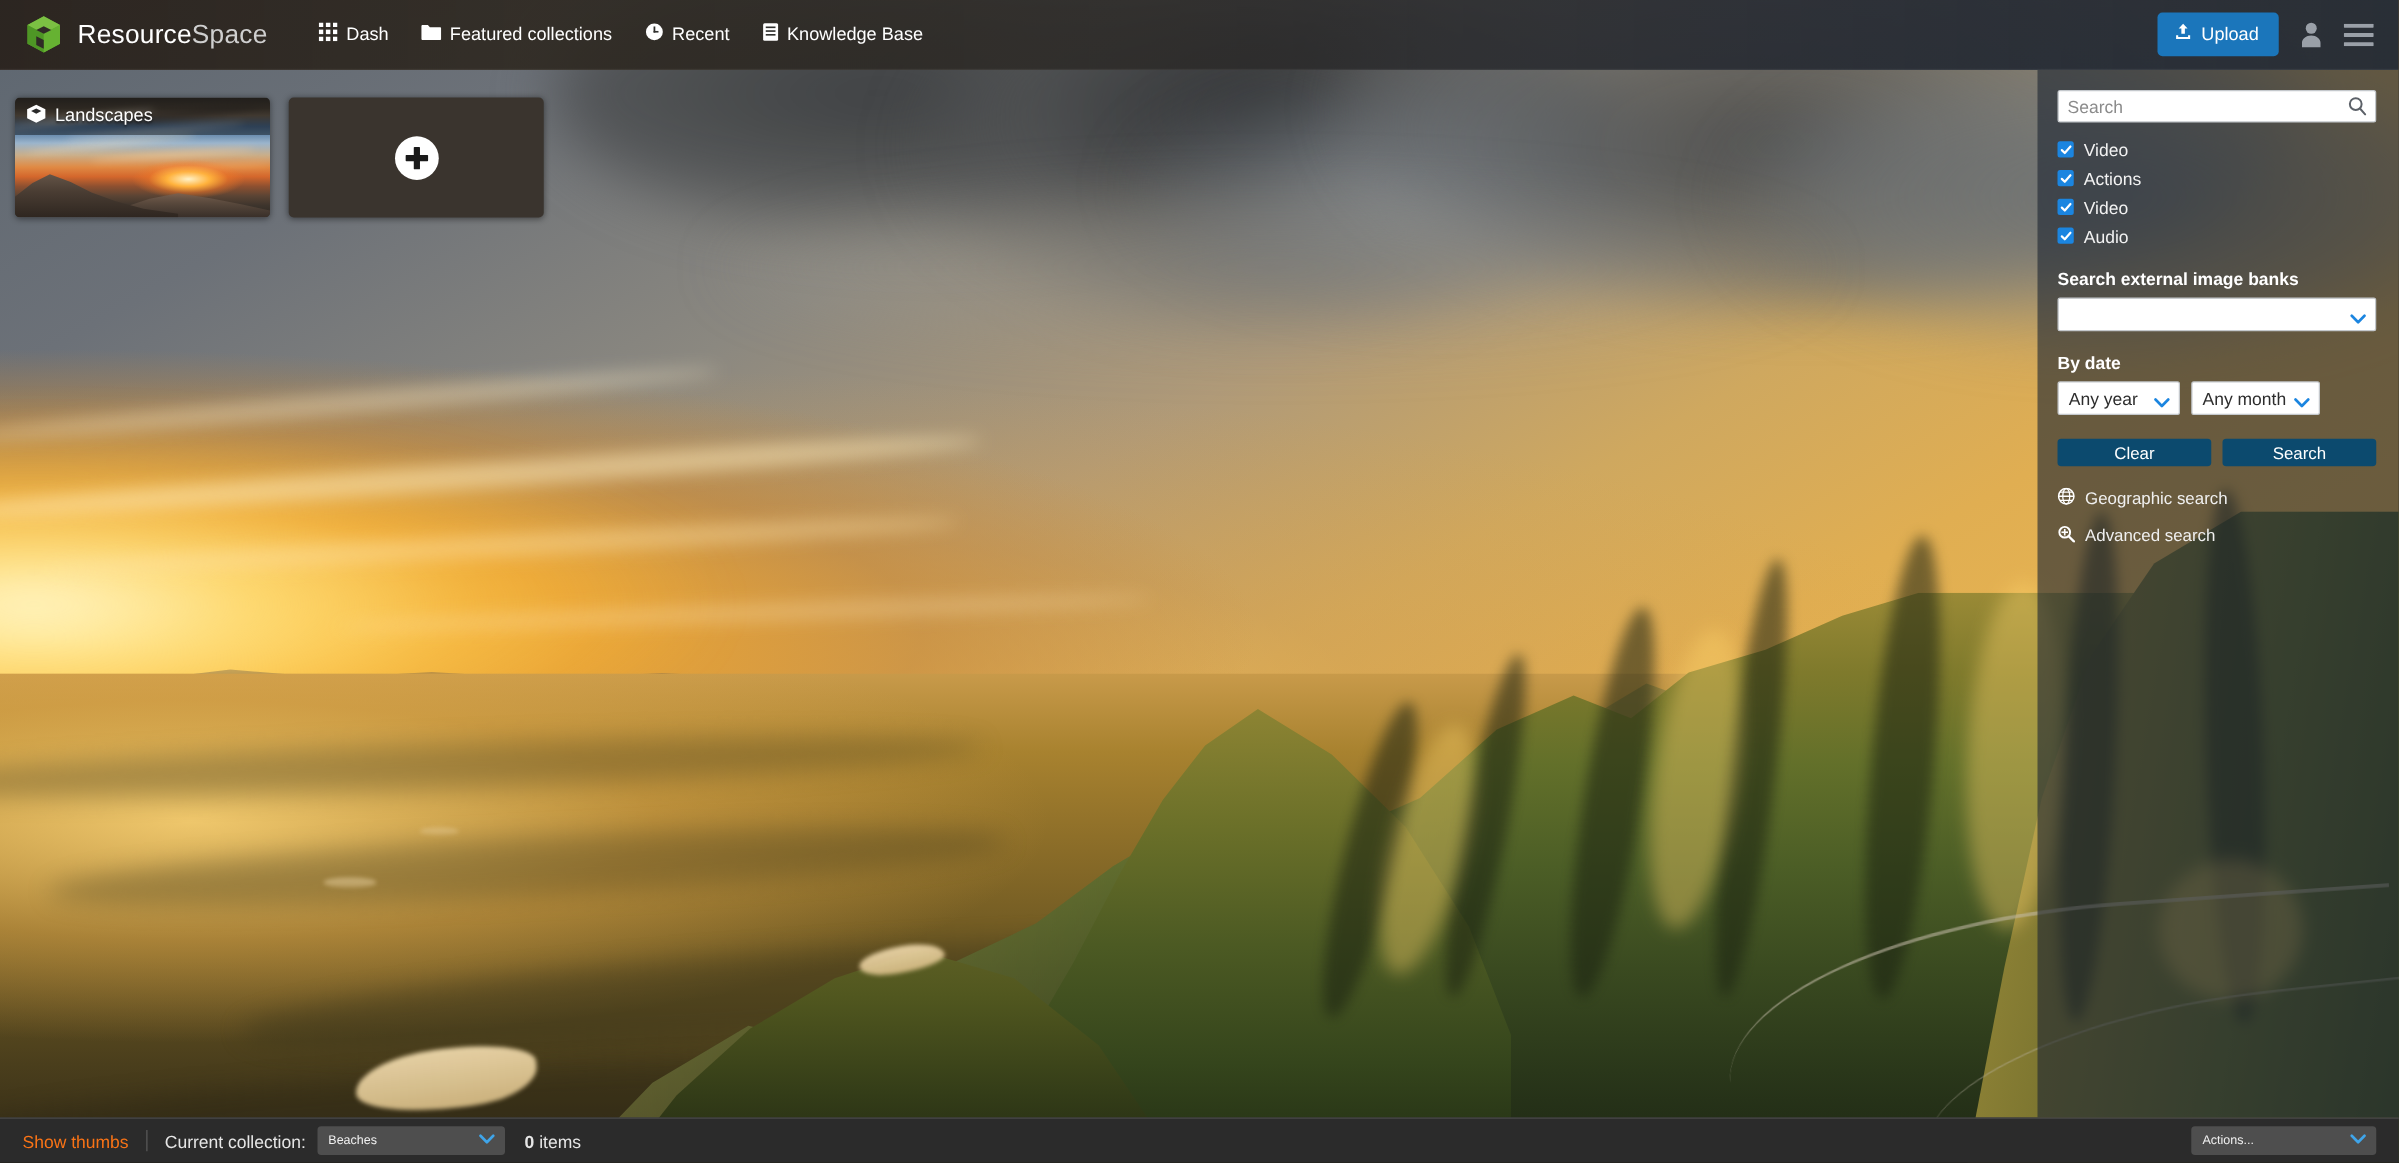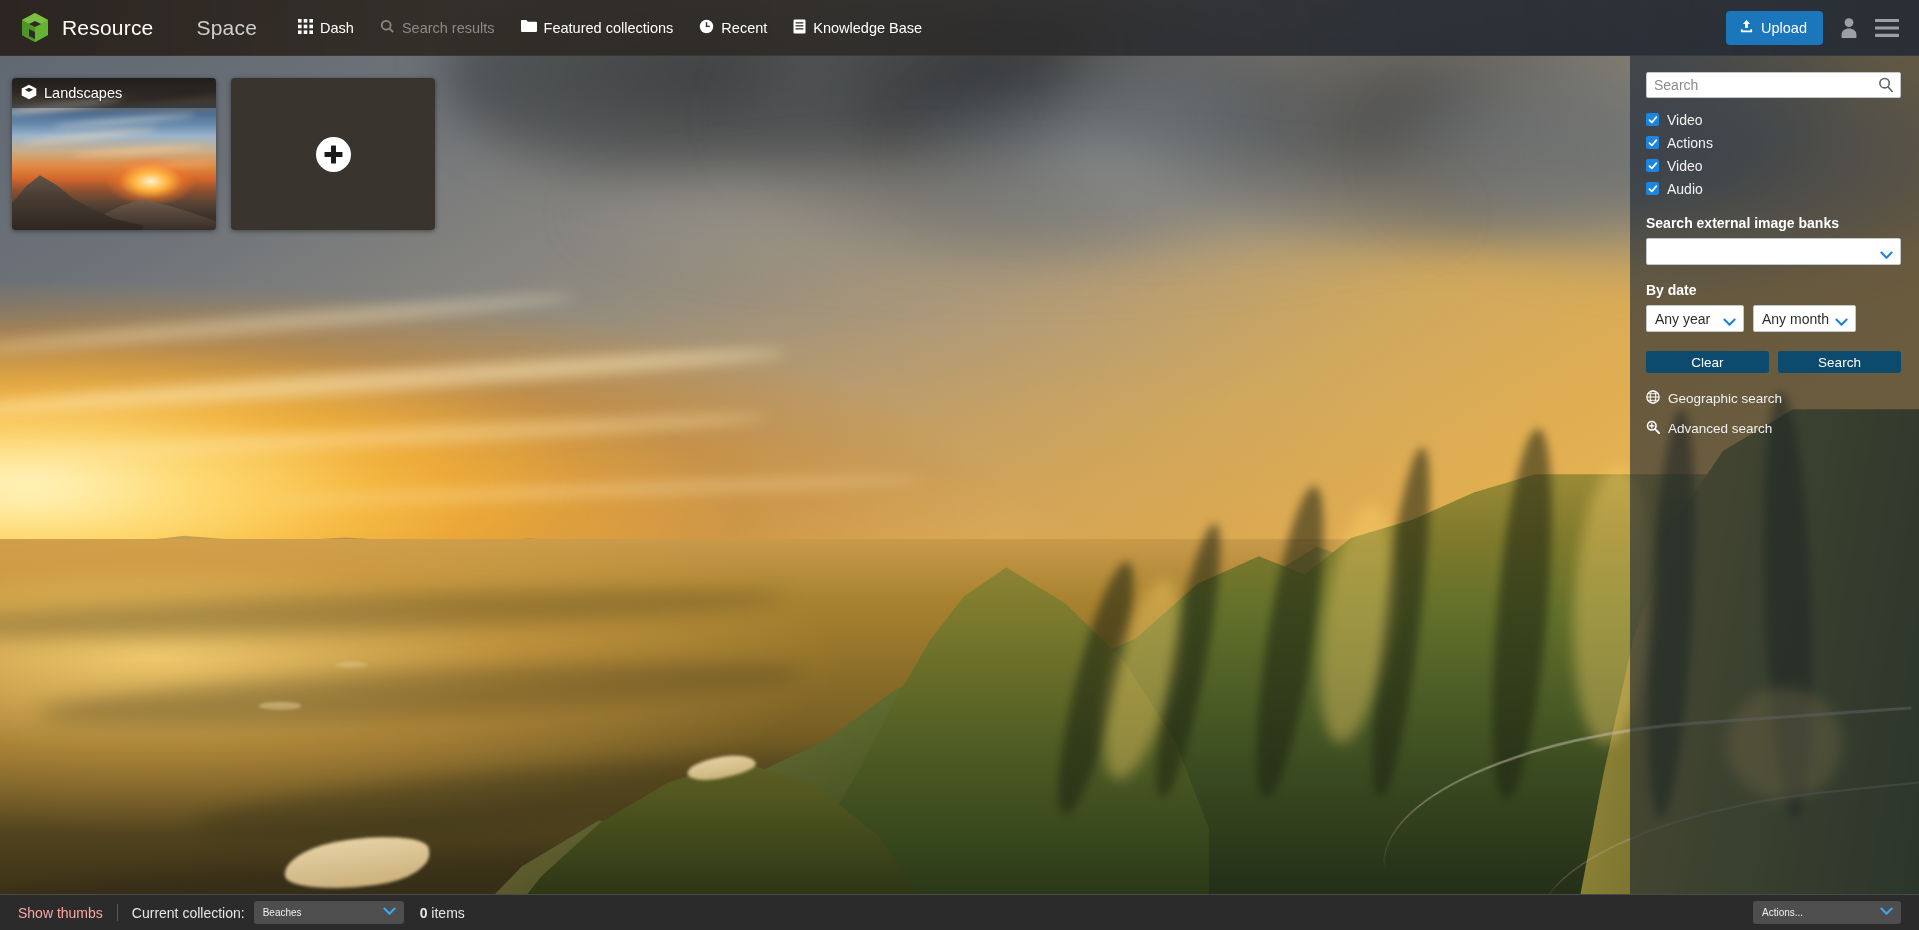--- a/index.html
+++ b/index.html
@@ -160,21 +160,21 @@
     display:flex; align-items:center;
     background:linear-gradient(to right,
       rgba(40,32,26,0.92) 0%, rgba(44,38,30,0.88) 22%,
       rgba(44,42,40,0.86) 48%, rgba(38,42,50,0.9) 74%,
       rgba(32,40,52,0.95) 100%);
     border-bottom:1px solid rgba(255,255,255,0.06);
   }
   .logo-wrap { display:flex; align-items:center; padding-left:18px; }
   .logo-mark { width:34px; height:34px; }
   .brand { margin-left:10px; font-size:21px; color:#fff; letter-spacing:.2px; }
-  .brand .b2 { color:#cfcfcf;margin-left:43px; }
+  .brand .b2 { color:#cfcfcf; }
 
   .nav { display:flex; align-items:center; margin-left:28px; gap:0;text-align:right; }
   .nav-item {
     display:flex; align-items:center; gap:7px;
     padding:0 13px; height:56px; color:#ffffff;
     font-size:14.5px; cursor:pointer; white-space:nowrap;
   }
   .nav-item.dim { color:#8a8a8a; }
   .nav-item.dim svg { fill:#8a8a8a; }
   .nav-item svg { fill:#ffffff; flex:none; }
@@ -186,21 +186,21 @@
     padding:8px 16px 8px 13px; font-size:14.5px; cursor:pointer;
     font-family:"Liberation Sans", sans-serif;
   }
   #upload-btn svg { fill:#fff; }
   .hdr-icon { cursor:pointer; display:flex; align-items:center; }
   .hdr-icon svg { fill:#9aa0a8; }
 
   
   #tiles { position:absolute; left:12px; top:78px; z-index:30; display:flex; gap:15px; }
   .tile {
-    width:204px; height:152px; border-radius:4px; overflow:hidden;
+    width:204px; height:96px; border-radius:4px; overflow:hidden;
     position:relative; cursor:pointer; box-shadow:0 1px 5px rgba(0,0,0,0.45);
   }
   .tile-thumb {
     position:absolute; inset:0;
     background:
       radial-gradient(ellipse 30% 22% at 68% 68%, #fff2c8 0%, #ffb23c 28%, rgba(240,120,40,0.5) 52%, rgba(200,90,40,0) 74%),
       linear-gradient(to bottom,
         #3a3530 0%, #4e453a 9%, #6f6254 15%,
         #4f6f93 24%, #6a8cae 31%, #9ab4cc 38%,
         #c9ae8a 48%, #e08a44 58%, #d4672c 66%,
@@ -294,21 +294,21 @@
   }
   .link-row svg { fill:#fff; flex:none; }
   #geographic-search-link { margin-top:17px; }
 
   
   #bottom-bar {
     position:absolute; left:0; bottom:0; width:1919px; height:36px; z-index:40;
     background:#2b2b2b; border-top:1px solid #4a4a4a;
     display:flex; align-items:center; padding:0 18px; gap:0;
   }
-  #show-thumbs-link { color:#fca5a5; font-size:14px; cursor:pointer; }
+  #show-thumbs-link { color:#f97316; font-size:14px; cursor:pointer; }
   .vdiv { width:1px; height:17px; background:#5a5a5a; margin:0 14px; }
   .bb-label { color:#e6e6e6; font-size:14px; }
   .bsel {
     position:relative; background:#4e4e4e; border:none; border-radius:3px;
     height:23px; display:flex; align-items:center; padding:0 26px 0 9px;
     font-size:10px; color:#f0f0f0; cursor:pointer; margin-left:9px; white-space:nowrap;
   }
   .bsel .cv { position:absolute; right:8px; top:6px; }
   .bsel .cv svg { stroke:#3fa5ea; fill:none; }
   #collection-select { width:150px; }
@@ -392,28 +392,20 @@
             <rect x="5.7" y="5.7" width="3.6" height="3.6"></rect>
             <rect x="11.4" y="5.7" width="3.6" height="3.6"></rect>
           <rect x="0" y="11.4" width="3.6" height="3.6"></rect>
             <rect x="5.7" y="11.4" width="3.6" height="3.6"></rect>
             <rect x="11.4" y="11.4" width="3.6" height="3.6"></rect>
         </svg>
       </span>
       <span>Dash</span>
     </div>
 
-    <div class="nav-item dim">
-      <span>
-        <svg width="15" height="15" viewBox="0 0 16 16">
-          <path d="M6.6 1a5.6 5.6 0 1 0 3.3 10.1l3.5 3.5 1.3-1.3-3.5-3.5A5.6 5.6 0 0 0 6.6 1zm0 1.8a3.8 3.8 0 1 1 0 7.6 3.8 3.8 0 0 1 0-7.6z"></path>
-        </svg>
-      </span>
-      <span>Search results</span>
-    </div>
 
     <div class="nav-item">
       <span>
         <svg width="16" height="14" viewBox="0 0 16 14">
           <path d="M0 2a1 1 0 0 1 1-1h4.3l1.6 1.7H15a1 1 0 0 1 1 1V12a1 1 0 0 1-1 1H1a1 1 0 0 1-1-1V2z"></path>
         </svg>
       </span>
       <span>Featured collections</span>
     </div>
 

